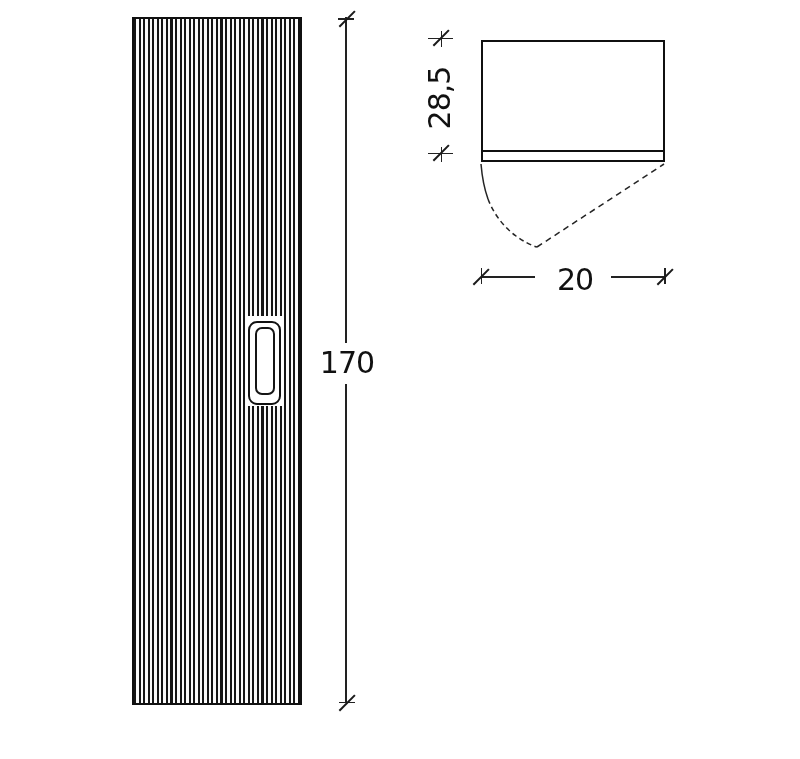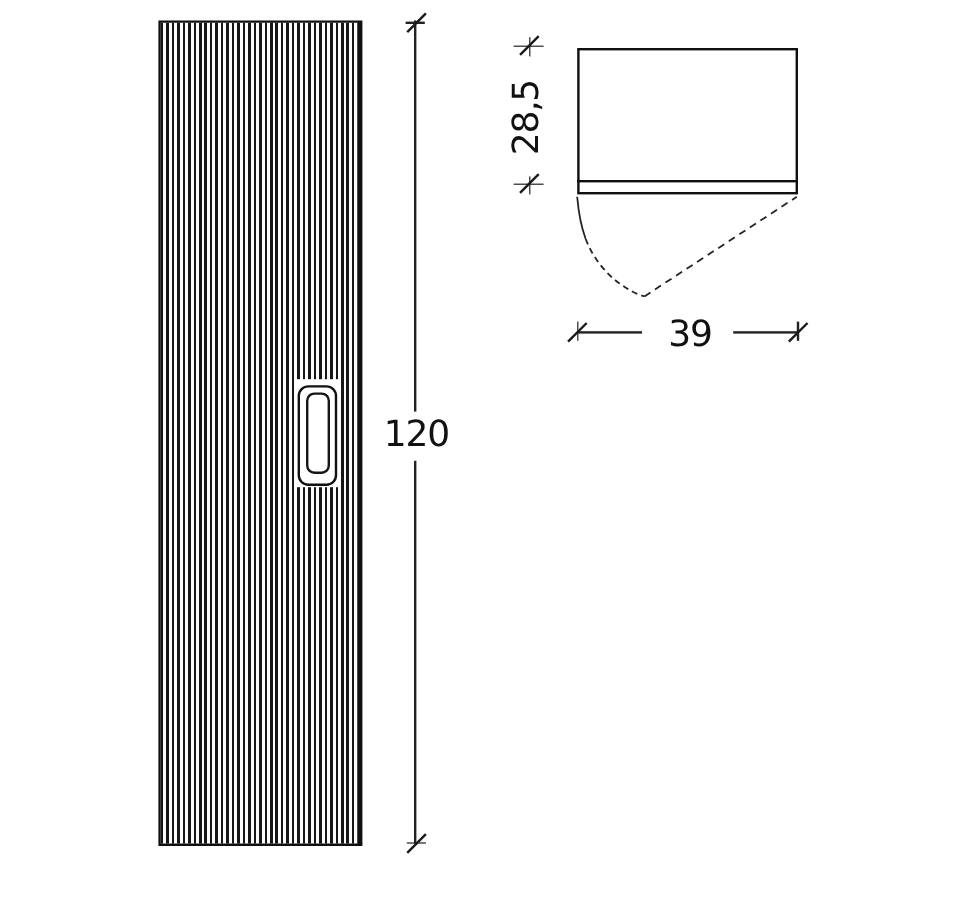--- a/index.html
+++ b/index.html
@@ -106,21 +106,21 @@
   <div class="handle-outer">
     <div class="handle-inner"></div>
   </div>
 
   <div class="dim-line" style="left:345px; top:17px; width:1.5px; height:326px;"></div>
   <div class="dim-line" style="left:345px; top:384px; width:1.5px; height:319px;"></div>
   <div class="dim-line" style="left:338px; top:18px; width:16px; height:1.5px;"></div>
   <div class="dim-slash" style="left:335.5px; top:17.7px;"></div>
   <div class="dim-line" style="left:339px; top:701.5px; width:16px; height:1.5px;"></div>
   <div class="dim-slash" style="left:335.5px; top:702.2px;"></div>
-  <div class="dim-label" style="left:347px; top:362px;">120</div>
+  <div class="dim-label" style="left:347px; top:362px;">170</div>
 
   <div class="side-view"></div>
   <div class="side-view-bottom-strip-line"></div>
 
   <svg class="linework-svg" viewBox="0 0 800 759">
     <path d="M 481 164 C 482 176 484 188 488 199" fill="none" stroke="#242424" stroke-width="1.5"></path>
     <path d="M 488 199 C 494 215 505 228 516 236 C 523 241 530 245 537 247" fill="none" stroke="#242424" stroke-width="1.5" stroke-dasharray="5 3.5"></path>
     <path d="M 537 247 L 664 164" fill="none" stroke="#242424" stroke-width="1.5" stroke-dasharray="6 4.5"></path>
   </svg>
 
@@ -131,15 +131,15 @@
   <div class="dim-line" style="left:428px; top:152.5px; width:25px; height:1.5px;"></div>
   <div class="dim-slash" style="left:430px; top:152.2px;"></div>
   <div class="dim-label rotated" style="left:439px; top:98px;">28,5</div>
 
   <div class="dim-line" style="left:481px; top:276px; width:54px; height:1.5px;"></div>
   <div class="dim-line" style="left:611px; top:276px; width:54px; height:1.5px;"></div>
   <div class="dim-line" style="left:480.5px; top:268px; width:1.5px; height:16px;"></div>
   <div class="dim-slash" style="left:470px; top:276px;"></div>
   <div class="dim-line" style="left:664px; top:268px; width:1.5px; height:16px;"></div>
   <div class="dim-slash" style="left:654px; top:276px;"></div>
-  <div class="dim-label" style="left:575px; top:279px;">39</div>
+  <div class="dim-label" style="left:575px; top:279px;">20</div>
 
 </div>
 
 </body></html>

